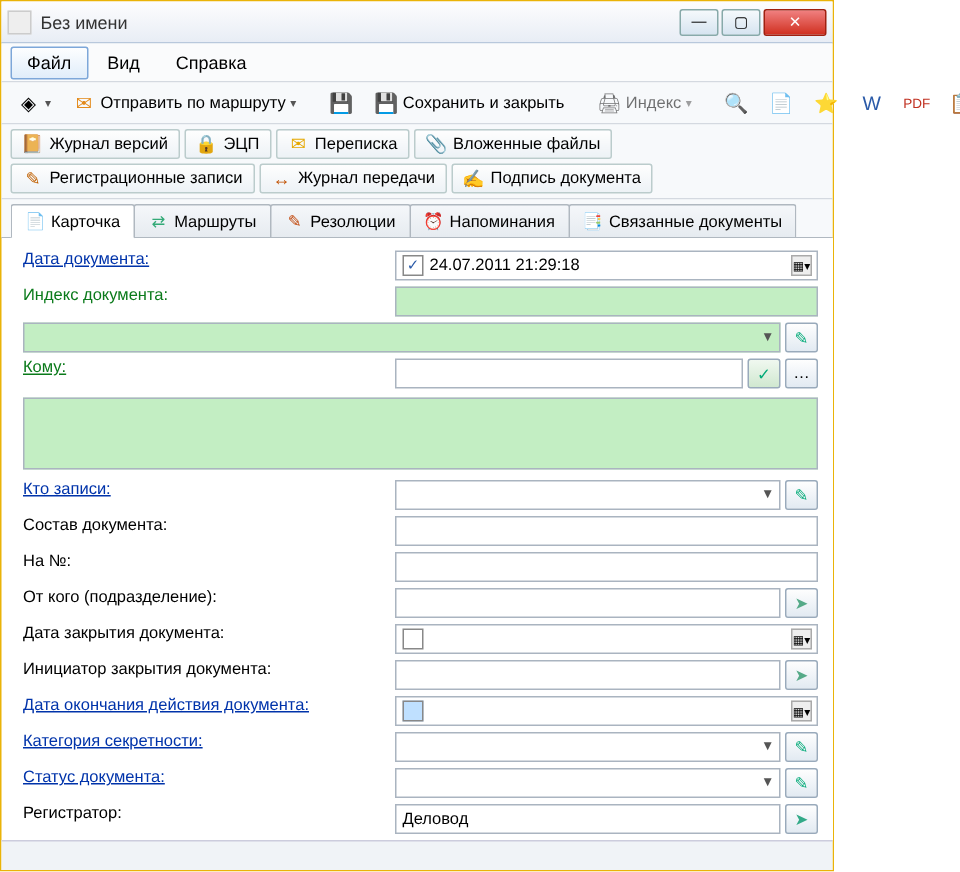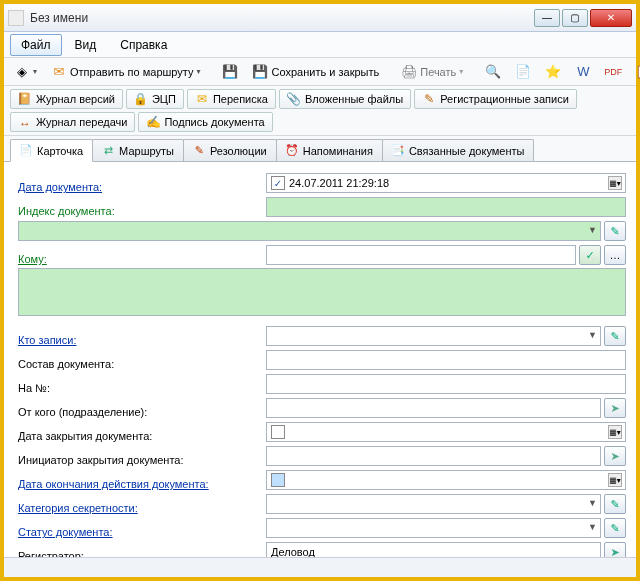--- a/index.html
+++ b/index.html
@@ -1,17 +1,17 @@
 <!DOCTYPE html>
 <html><head>
 <meta charset="utf-8">
 <style>
 * { box-sizing: border-box; margin: 0; padding: 0; }
 body { font-family: Tahoma, Arial, sans-serif; font-size: 11px; background: #fff; width: 640px; height: 581px; overflow: hidden; }
-.window { border: 4px solid #eab308; width: 640px; height: 581px; display: flex; flex-direction: column; }
+.window { border: 1px solid #eab308; width: 556px; height: 581px; display: flex; flex-direction: column; }
 .titlebar { background: linear-gradient(#fdfdfe, #e8edf5); height: 28px; display: flex; align-items: center; padding: 0 4px; border-bottom: 1px solid #b8c8dc; }
 .titlebar .icon { width: 16px; height: 16px; background: #eee; border: 1px solid #ccc; margin-right: 6px; }
 .titlebar .title { flex: 1; color: #333; font-size: 12px; }
 .winbtns { display: flex; gap: 2px; }
 .winbtn { width: 26px; height: 18px; border: 1px solid #8aa; border-radius: 2px; background: linear-gradient(#f5f9fc,#d6e4f0); display:flex;align-items:center;justify-content:center;font-size:10px;cursor:pointer; }
 .winbtn.close { background: linear-gradient(#f08080,#d03020); color:#fff; width:42px; border-color:#a02010;}
 .menubar { height: 26px; display:flex; align-items:center; padding: 2px 6px; gap:2px; background:#fafbfc; border-bottom:1px solid #d4d9e0;}
 .menu-item { padding: 3px 10px; border:1px solid transparent; border-radius:2px; cursor:pointer; font-size:12px;}
 .menu-item.active { border:1px solid #7da7d9; background: linear-gradient(#fdfeff,#e0edfa);}
 .toolbar { height:28px; display:flex; align-items:center; padding:1px 4px; gap:2px; background:#f7f9fb; border-bottom:1px solid #d4d9e0;}
@@ -20,21 +20,21 @@
 .tbtn .arr { font-size:8px; color:#555;}
 .sep { width:1px; height:20px; background:#ccc; margin:0 3px;}
 .actionbar { padding:3px 6px; background:#f7f9fb; border-bottom:1px solid #d4d9e0; display:flex; flex-wrap:wrap; gap:3px;}
 .abtn { display:flex; align-items:center; gap:4px; padding:2px 7px; border:1px solid #bcc; border-radius:2px; background:linear-gradient(#fefefe,#edf2f6); cursor:pointer; font-size:11px; white-space:nowrap;}
 .abtn .ic { width:14px;height:14px;display:inline-flex;align-items:center;justify-content:center;font-size:12px;}
 .tabs { display:flex; padding: 3px 6px 0 6px; gap:0; background:#f7f9fb;}
 .tab { display:flex;align-items:center;gap:4px; padding:4px 9px; border:1px solid #b0b8c0; border-bottom:none; background:linear-gradient(#f5f7fa,#e6ebf0); cursor:pointer; font-size:11px; margin-right:-1px; border-radius:2px 2px 0 0; position:relative;}
 .tab.active { background:#fff; z-index:2; border-bottom:1px solid #fff; margin-bottom:-1px;}
 .tab .ic { width:13px;height:13px;display:inline-flex;align-items:center;justify-content:center;font-size:11px;}
 .formpane { flex:1; border-top:1px solid #b0b8c0; background:#fff; padding:8px 10px 4px 14px; overflow:auto;}
-.row { display:flex; align-items:flex-end; height:23px; margin-bottom:1px;}
+.row { display:flex; align-items:flex-start; height:23px; margin-bottom:1px;}
 .row.tall { height:50px; align-items:flex-start; padding-top:2px;}
 .label { width:248px; font-size:11px; white-space:nowrap;}
 .label.link { color:#0033aa; text-decoration:underline; cursor:pointer;}
 .label.green { color:#0a7a1a;}
 .controls { flex:1; display:flex; gap:3px; align-items:stretch;}
 .fld { flex:1; height:20px; border:1px solid #aab4c0; background:#fff; padding:2px 4px; font-size:11px; display:flex; align-items:center;}
 .fld.green { background:#c3eec3;}
 .fld.combo { position:relative;}
 .fld .ddarr { position:absolute; right:3px; top:3px; font-size:9px; color:#555;}
 .chk { width:14px; height:14px; border:1px solid #888; background:#fff; display:inline-flex;align-items:center;justify-content:center;font-size:10px; margin-right:4px;}
@@ -80,21 +80,21 @@
     <div class="tbtn">
         <span class="ic" style="color:#2a4aa8">💾</span>
       </div>
     <div class="tbtn">
         <span class="ic" style="color:#2a4aa8">💾</span>
         <span>Сохранить и закрыть</span>
       </div>
     <div class="sep"></div>
     <div class="tbtn" style="opacity:0.55">
         <span class="ic">🖨</span>
-        <span>Печать</span>
+        <span>Индекс</span>
         <span class="arr">▾</span>
       </div>
     <div class="sep"></div>
     <div class="tbtn">
         <span class="ic" style="color:#5c8">🔍</span>
       </div>
     <div class="tbtn">
         <span class="ic" style="color:#99b">📄</span>
       </div>
     <div class="tbtn">

